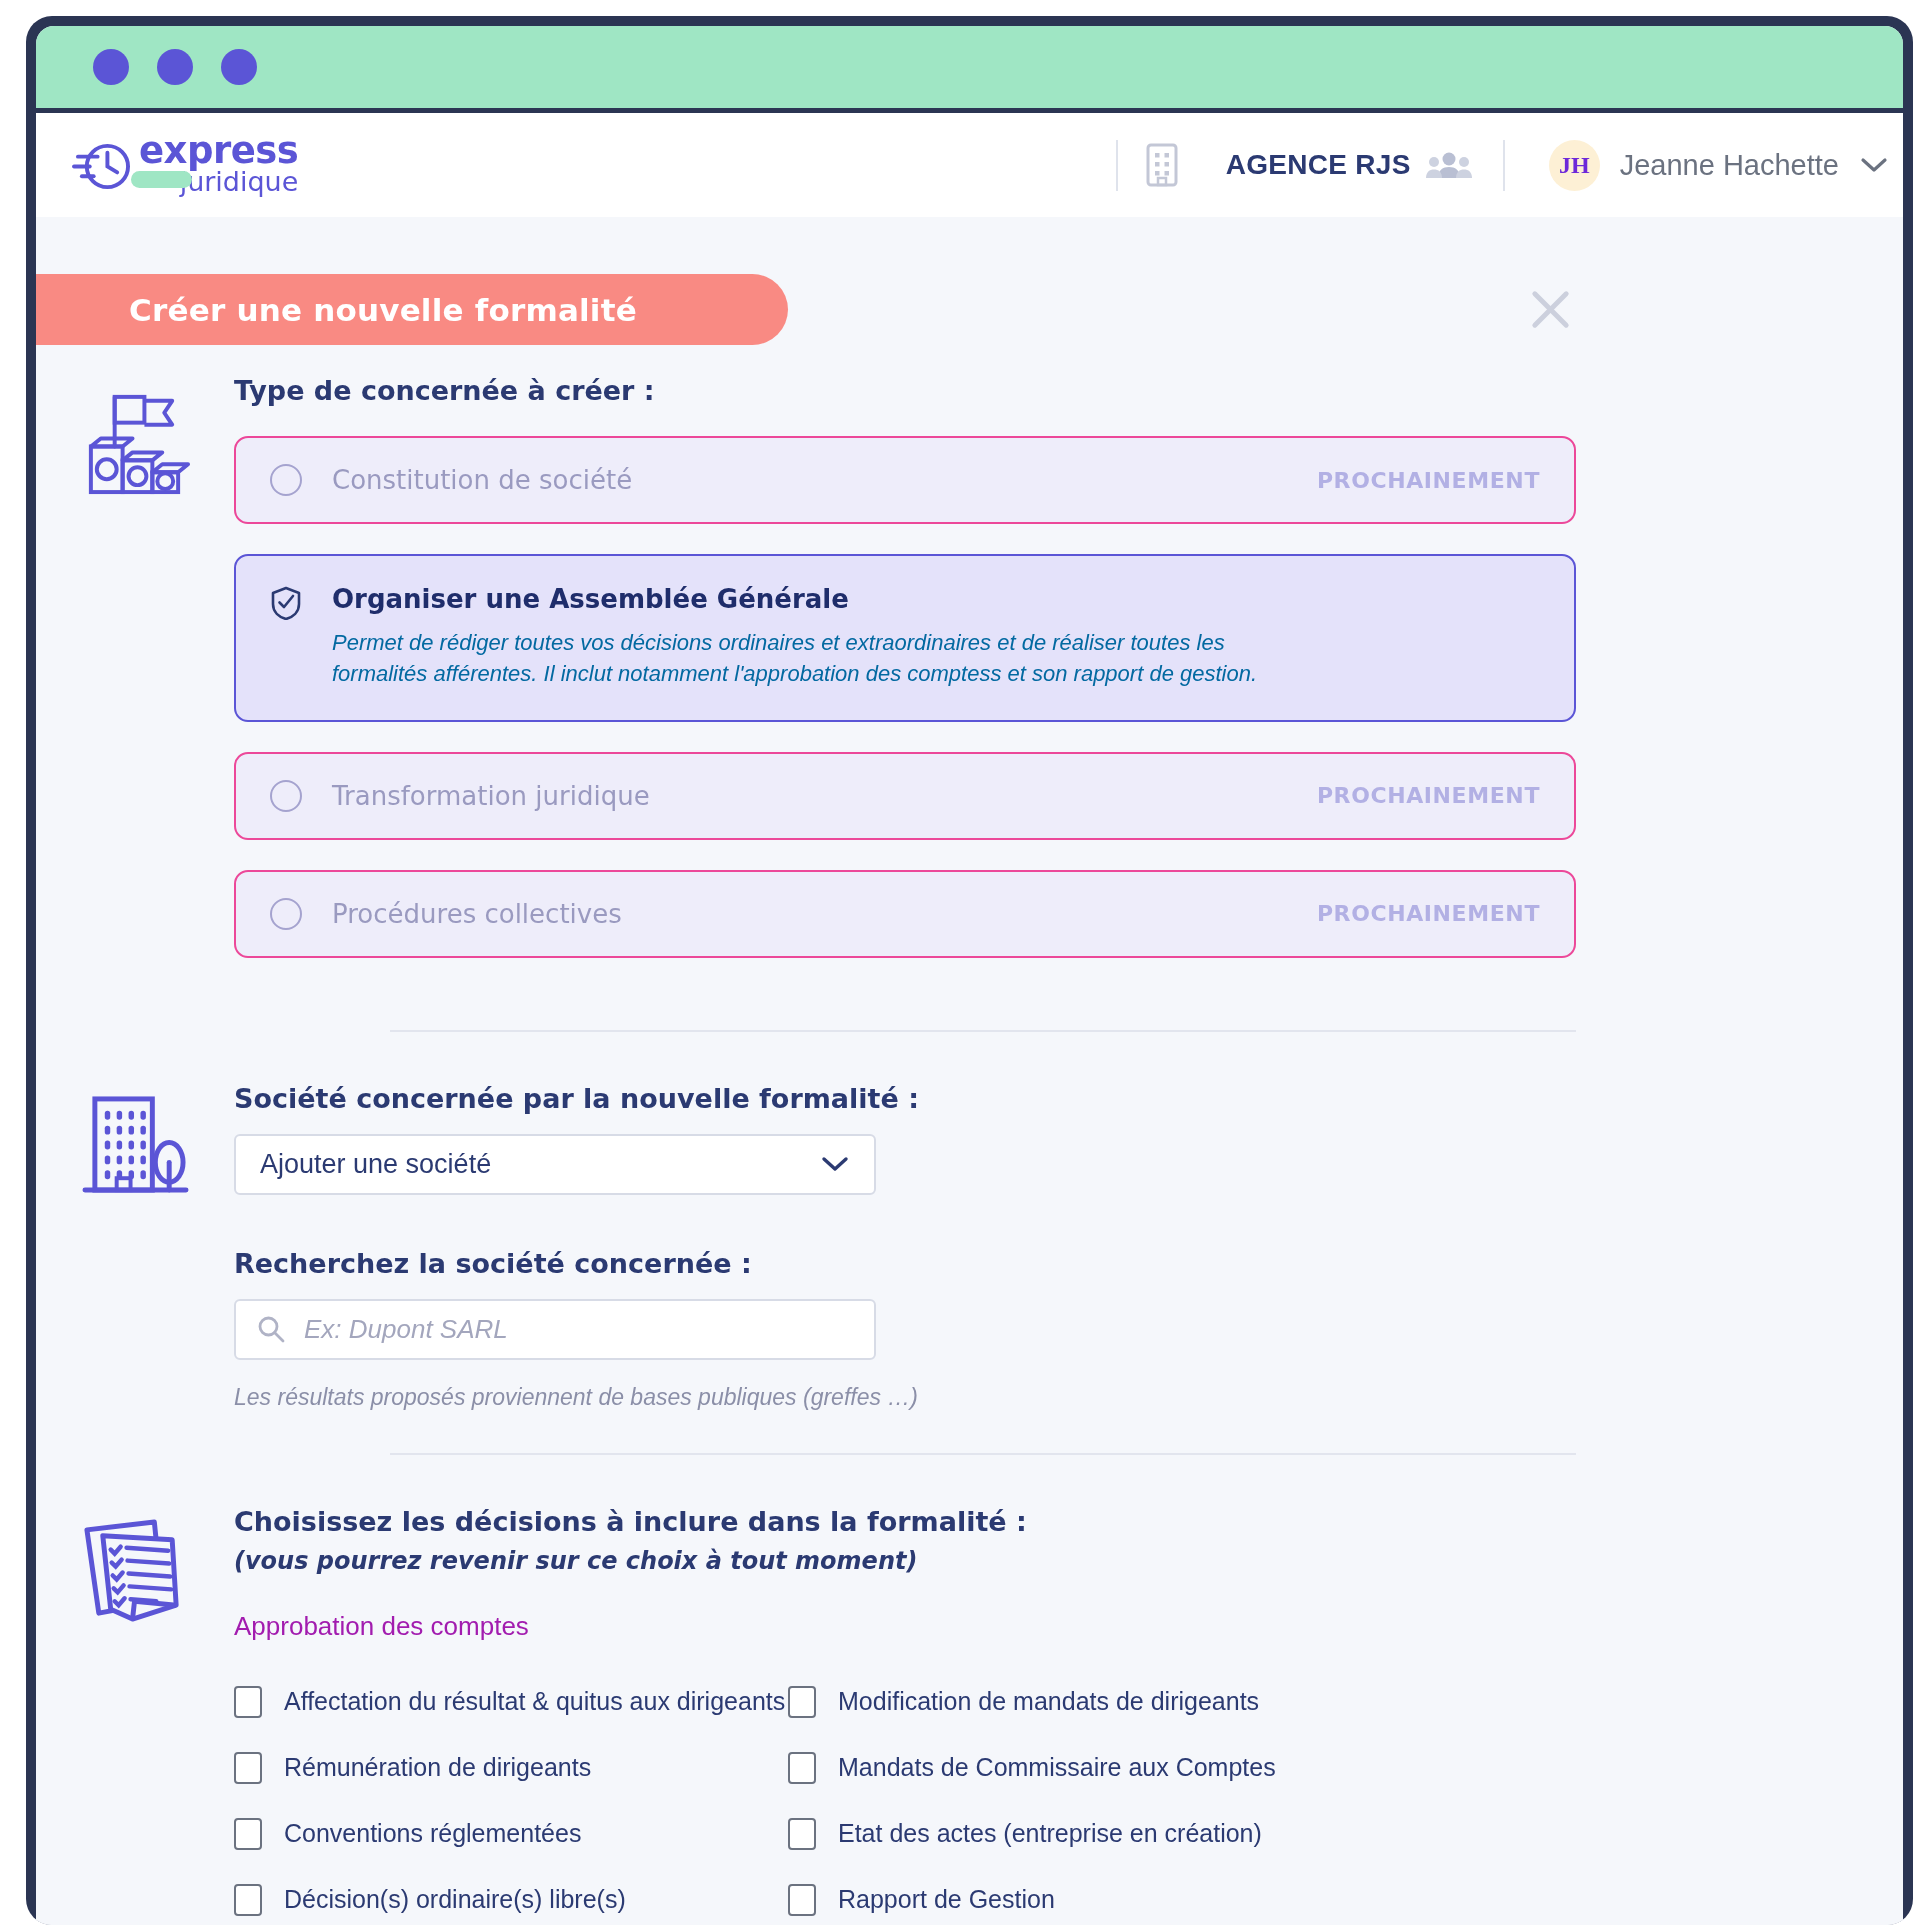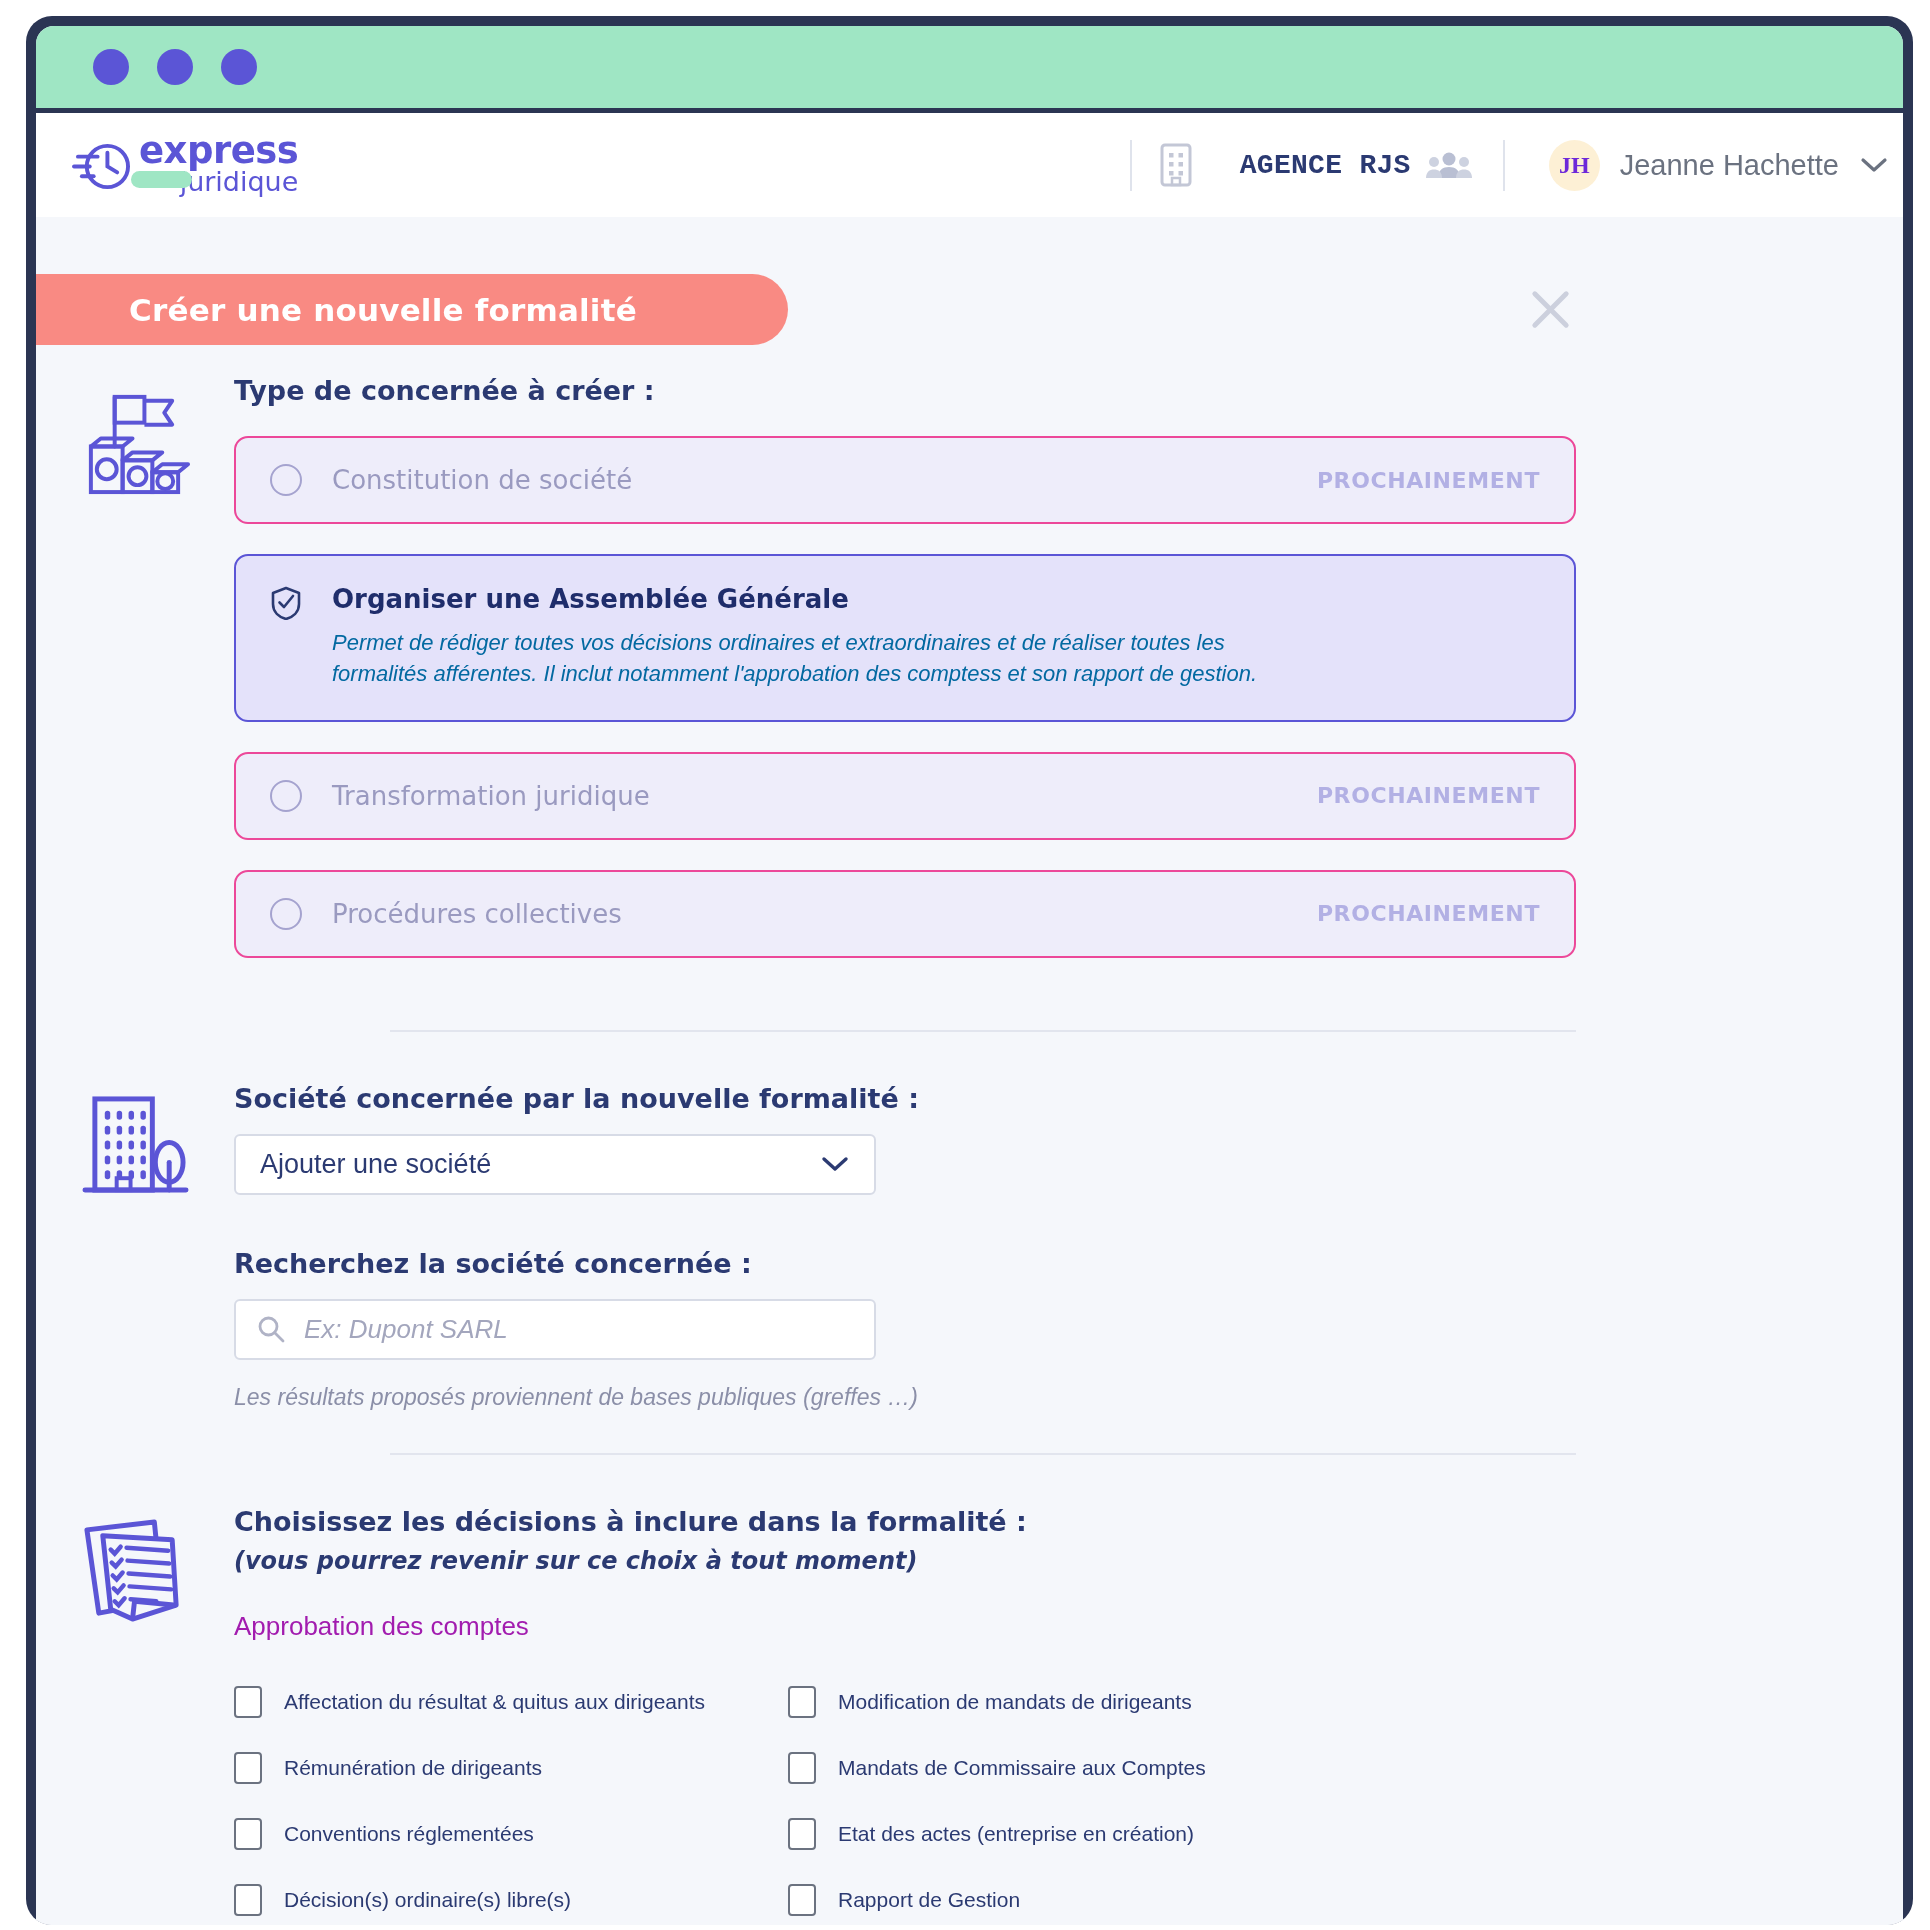--- a/index.html
+++ b/index.html
@@ -71,21 +71,21 @@
     display: flex; align-items: center;
   }
   #agency-block {
     display: flex; align-items: center; gap: 14px;
     padding: 0 30px 0 26px;
     height: 100%;
   }
   #agency-name {
     font-size: 28px; font-weight: bold; color: #2b3a72;
     letter-spacing: 0.3px;
-    font-family: Liberation Mono, monospace;
+    font-family: Liberation Sans, sans-serif;
     margin-left: 32px;
   }
   .vdiv { width: 2px; height: 51px; background: #dfe3ec; }
   #user-block {
     display: flex; align-items: center; gap: 20px;
     padding: 0 14px 0 44px;
   }
   #avatar {
     width: 51px; height: 51px; border-radius: 50%;
     background: #fdf0d5; color: #6d28d9;
@@ -250,21 +250,21 @@
   .dec-item {
     display: flex; align-items: center; gap: 22px;
     cursor: pointer;
   }
   .cbox {
     width: 28px; height: 32px; min-width: 28px;
     border: 2.5px solid #6b7280;
     border-radius: 4px;
     background: #ffffff;
   }
-  .dec-text { font-size: 21px; color: #2b3a72; white-space: nowrap; }
+  .dec-text { font-size: 25px; color: #2b3a72; white-space: nowrap; }
 </style>
 </head>
 <body>
 
 <div id="window-frame">
   <div id="window-inner">
 
     <div id="titlebar">
       <span class="dot"></span>
       <span class="dot"></span>

